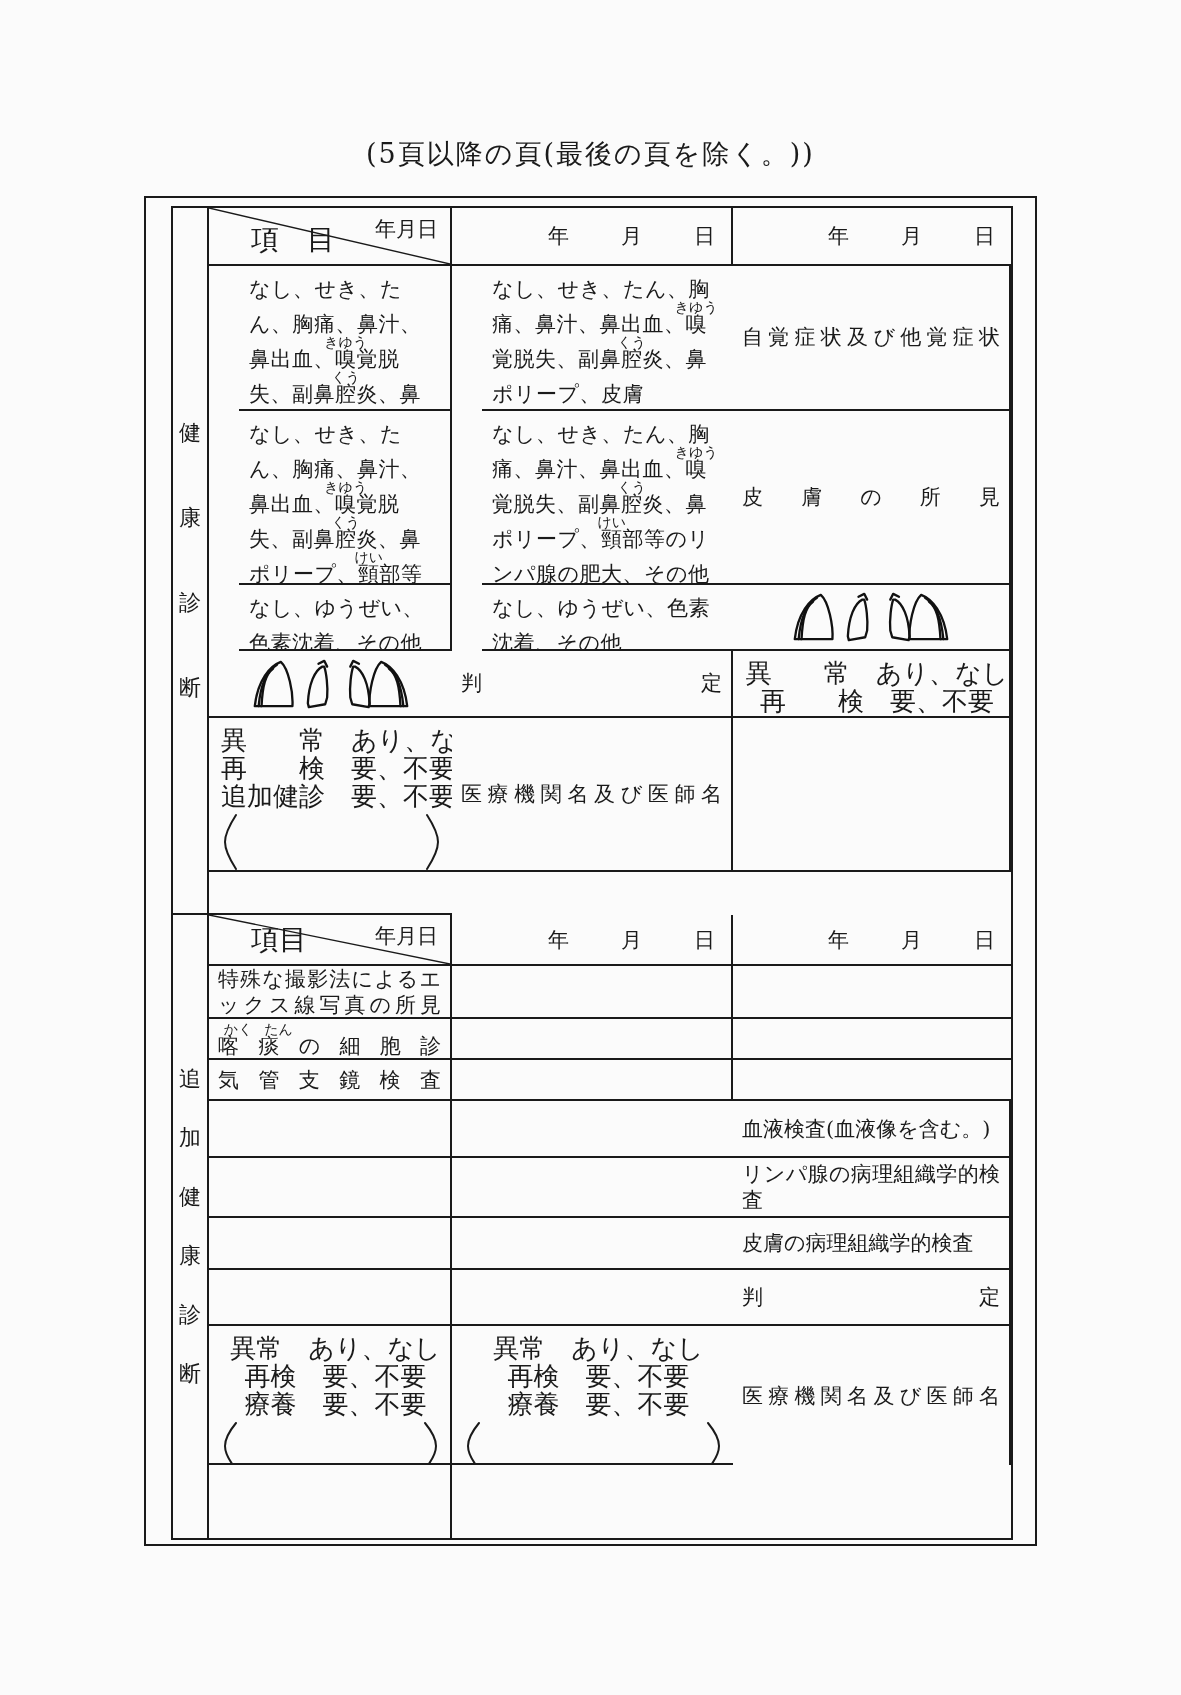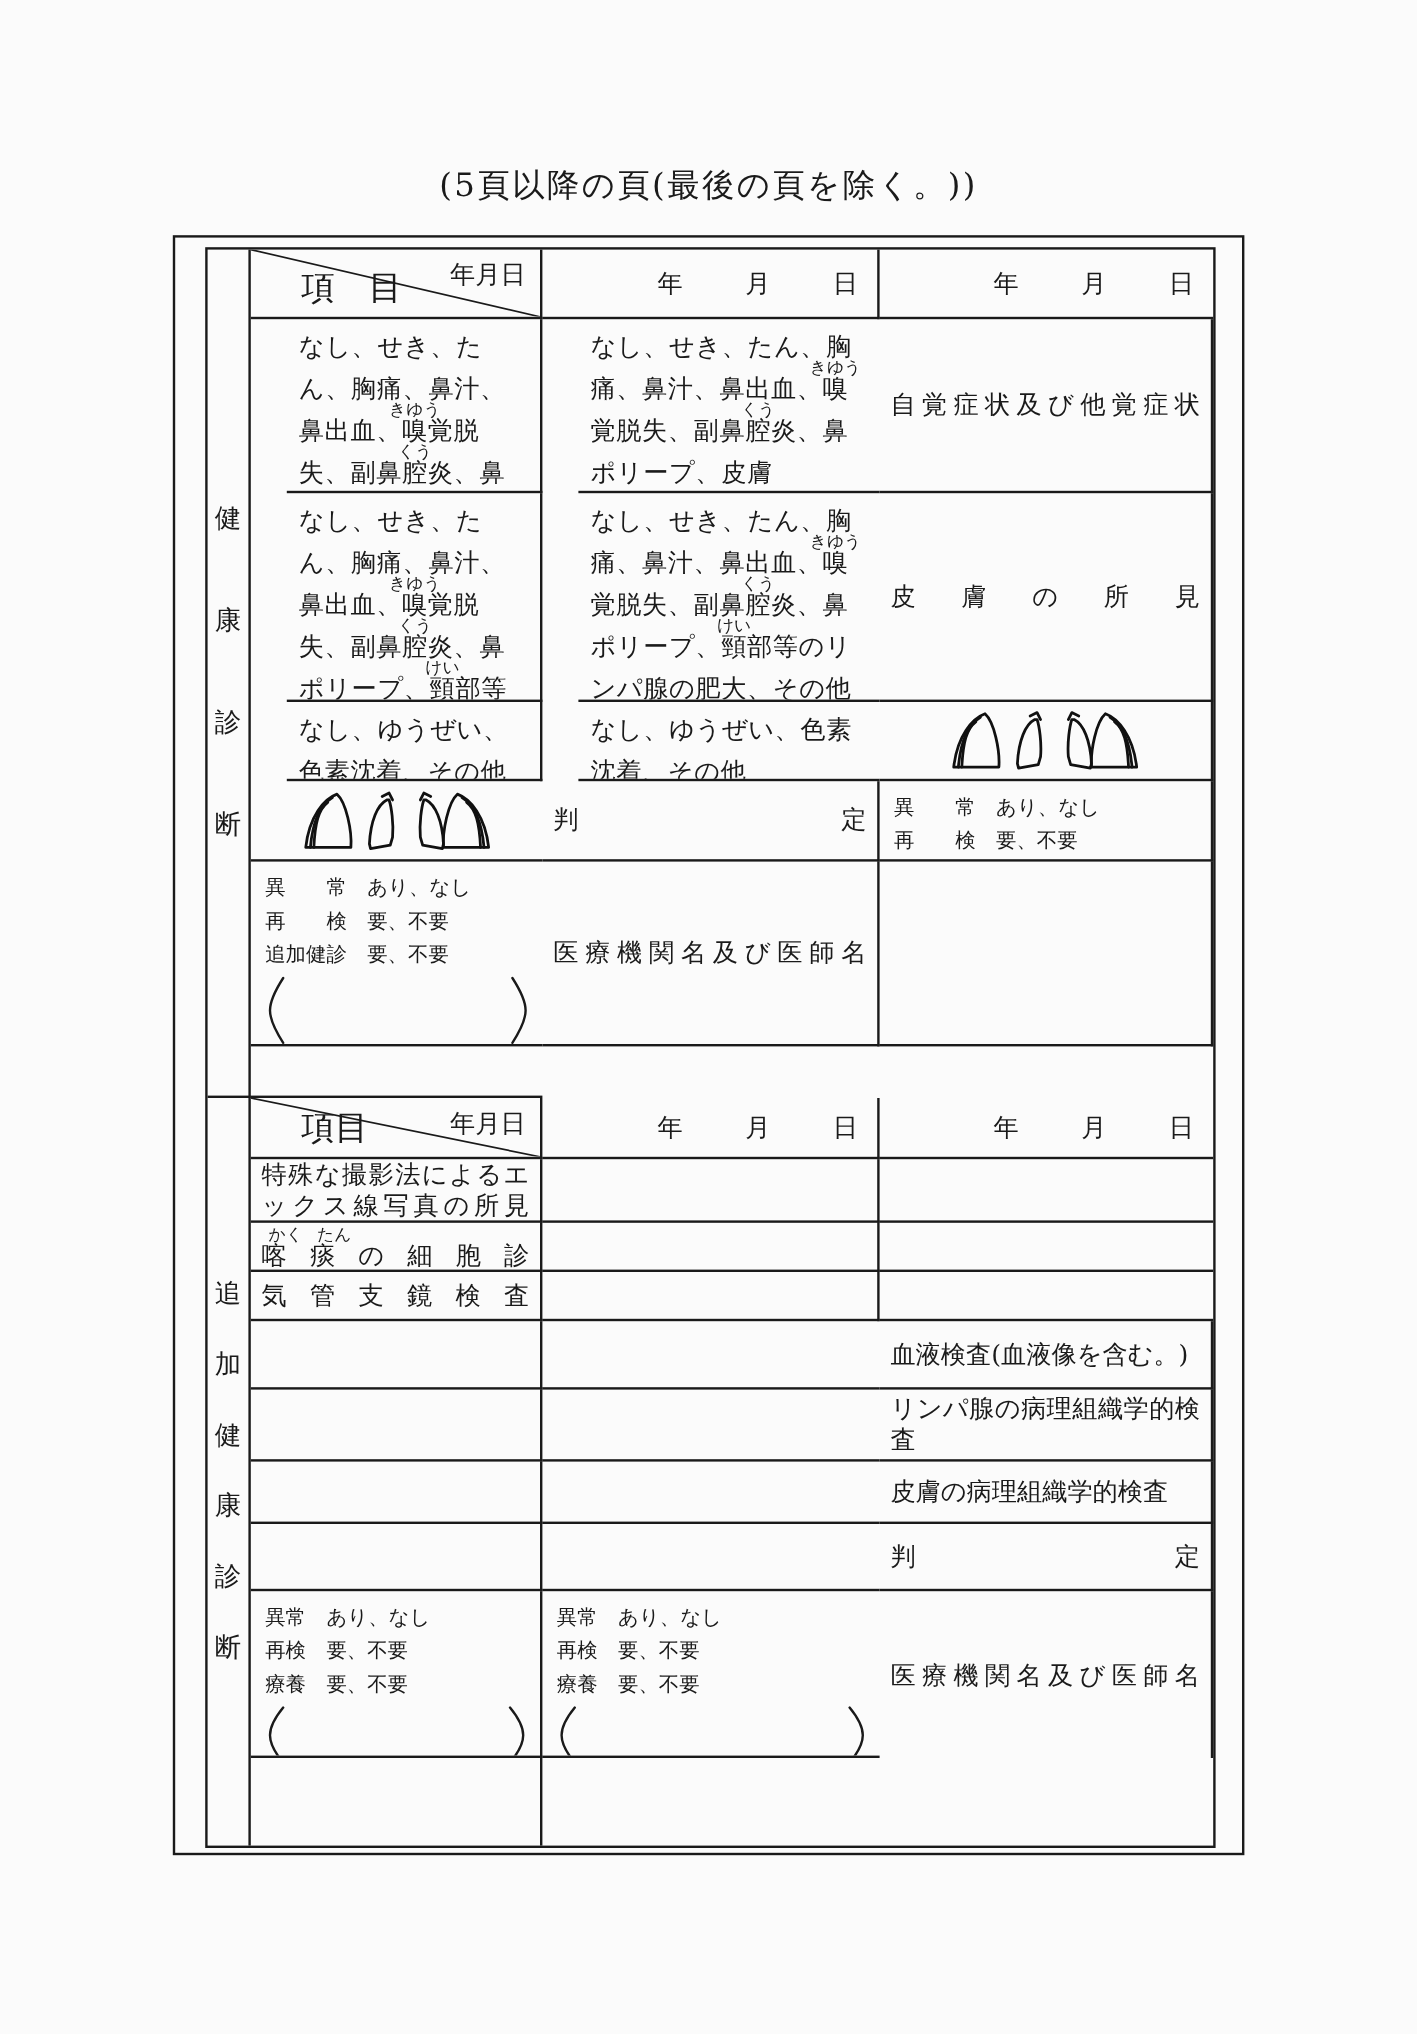--- a/index.html
+++ b/index.html
@@ -71,21 +71,21 @@
     letter-spacing:0.5px;
     margin-left:30px;
   }
   
   .rb{position:relative;}
   .rt{
     position:absolute;top:-12px;left:50%;transform:translateX(-50%);
     font-size:14px;line-height:1;letter-spacing:0;white-space:nowrap;
   }
   
-  .judge{padding:8px 0 0 12px;font-size:17px;line-height:28px;}
+  .judge{padding:8px 0 0 12px;font-size:26px;line-height:28px;text-align:center;}
   .jline{white-space:pre;}
   .paren-row{
     display:flex;justify-content:space-between;align-items:flex-start;
     padding:3px 12px 0 2px;
   }
   .paren{display:block;}
   .paren path{stroke:var(--ink);stroke-width:2;fill:none;stroke-linecap:round;}
   
   .xraycell{display:flex;align-items:center;justify-content:center;}
   .lungs path{stroke:#111;fill:none;stroke-linejoin:round;stroke-linecap:round;}

